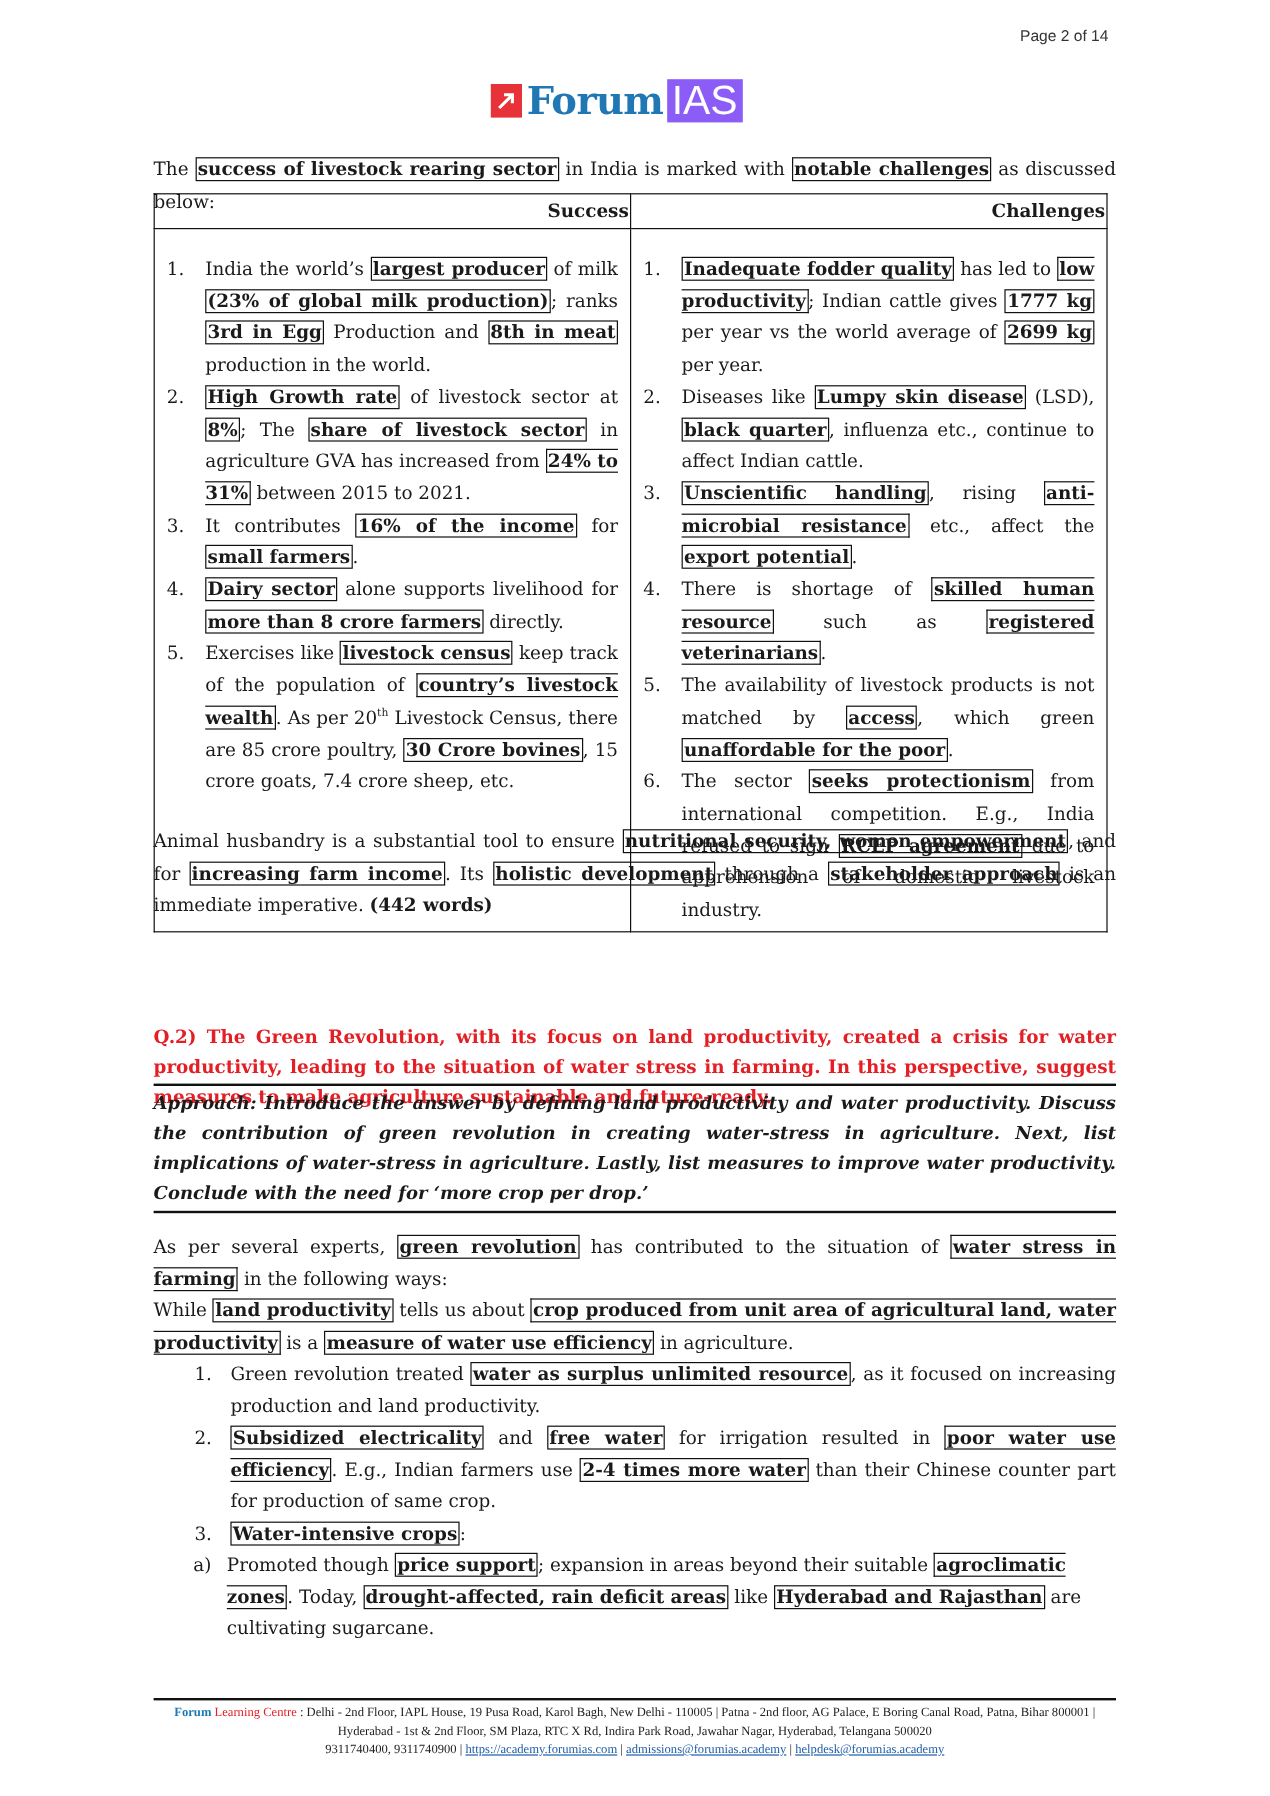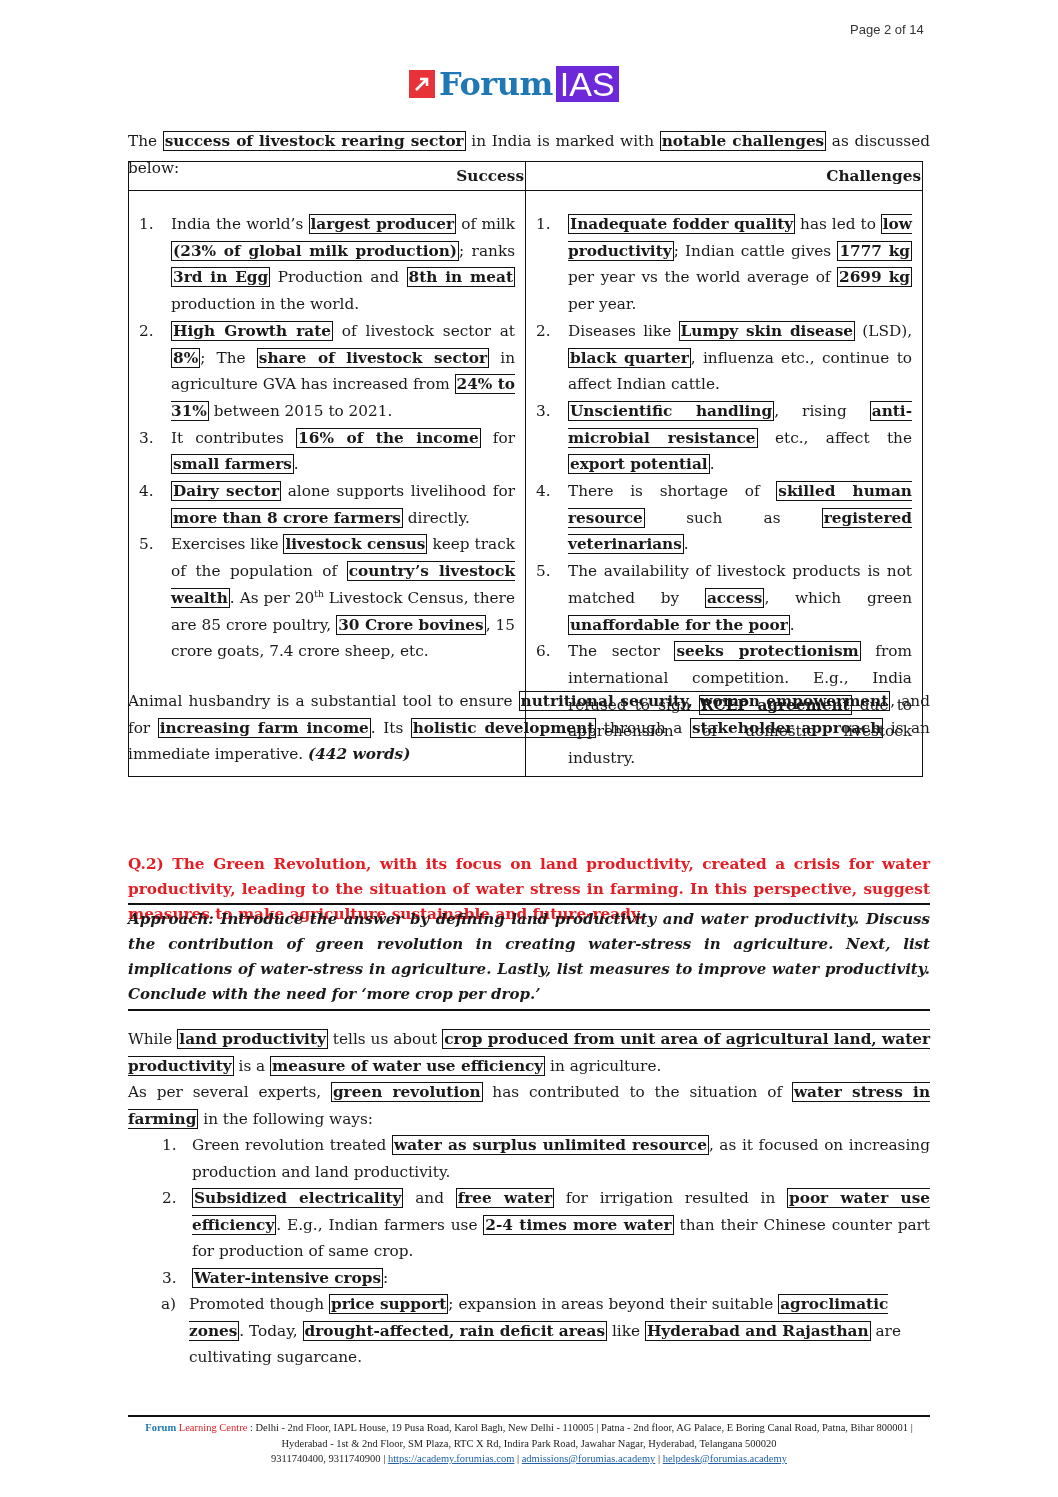--- a/index.html
+++ b/index.html
@@ -3,21 +3,21 @@
 <meta charset="utf-8">
 <style>
   html, body { margin:0; padding:0; background:#ffffff; }
   body { width:1058px; height:1497px; position:relative; overflow:hidden;
          font-family:"DejaVu Serif", serif; color:#1a1a1a; }
   .page-num { position:absolute; top:22px; left:850px; font-family:"Liberation Sans", sans-serif;
               font-size:13px; color:#333; }
   .logo { position:absolute; top:66px; left:409px; height:36px; display:flex; align-items:center; }
   .logo .arrow-box { width:26px; height:28px; background:#e8323a; display:flex; align-items:center; justify-content:center; margin-right:4px; }
   .logo .forum { font-family:"DejaVu Serif", serif; font-weight:bold; font-size:32px; color:#1f78b4; letter-spacing:-0.5px; line-height:36px; }
-  .logo .ias { background:#6d28d9; color:#fff; font-family:"Liberation Sans", sans-serif; font-size:34px; line-height:36px; padding:0 4px; margin-left:3px; }
+  .logo .ias { background:#8b5cf6; color:#fff; font-family:"Liberation Sans", sans-serif; font-size:34px; line-height:36px; padding:0 4px; margin-left:3px; }
   .content { position:absolute; left:128px; width:802px; font-size:15.3px; line-height:26.5px; }
   .hl { border:1.3px solid #111; font-weight:bold; padding:0 1px; }
   p { margin:0; text-align:justify; }
   .intro { top:128px; }
   table.sc { position:absolute; top:161px; left:128px; width:795px; border-collapse:collapse; font-size:15.3px; }
   table.sc th { border:1.5px solid #111; font-weight:bold; height:26px; text-align:right; font-size:15.3px;padding-left:20px; }
   table.sc td { border:1.5px solid #111; vertical-align:top; padding:20px 10px 4px 10px; width:50%; }
   table.sc ol { margin:0; padding:0; list-style:none; }
   table.sc li { display:flex; line-height:26.7px; text-align:justify; }
   table.sc li .n { width:32px; flex:none; }
@@ -33,21 +33,21 @@
   .list2 > li .t { flex:1; text-align:justify; }
   .sub { margin:0; padding:0; list-style:none; }
   .sub li { display:flex; margin-left:33px; }
   .sub li .n { width:28px; flex:none; }
   .footer { position:absolute; top:1415px; left:128px; width:802px; border-top:2px solid #111; padding-top:3px;
             font-family:"Liberation Serif", serif; font-size:10.5px; line-height:15.5px; text-align:center; color:#222; }
   .footer .brand-forum { color:#1f78b4; font-weight:bold; }
   .footer .brand-lc { color:#e31e24; }
   .footer a { color:#1f5fa8; text-decoration:underline; }
   sup { font-size:9px; line-height:0; }
-  .words { font-weight:bold; font-style:italic; }
+  .words { font-weight:bold; }
 </style>
 </head>
 <body>
 
 <div class="page-num">Page 2 of 14</div>
 
 <div class="logo">
   <span class="arrow-box">
     <svg width="18" height="18" viewBox="0 0 18 18">
         <path d="M3 15 L14 4 M7 4 L14 4 L14 11" stroke="#fff" stroke-width="2.6" fill="none"></path>
@@ -126,22 +126,22 @@
   </tbody>
 </table>
 
 <p class="content concl" id="concl"><span>Animal husbandry is a substantial tool to ensure </span><span class="hl">nutritional security, women empowerment</span><span>, and for </span><span class="hl">increasing farm income</span><span>. Its </span><span class="hl">holistic development</span><span> through a </span><span class="hl">stakeholder approach</span><span> is an immediate imperative. </span><span class="words">(442 words)</span></p>
 
 <p class="content q2">Q.2) The Green Revolution, with its focus on land productivity, created a crisis for water productivity, leading to the situation of water stress in farming. In this perspective, suggest measures to make agriculture sustainable and future-ready.</p>
 
 <div class="approach">Approach: Introduce the answer by defining land productivity and water productivity. Discuss the contribution of green revolution in creating water-stress in agriculture. Next, list implications of water-stress in agriculture. Lastly, list measures to improve water productivity. Conclude with the need for ‘more crop per drop.’</div>
 
 <div class="content body2">
+  <p id="para2"><span>As per several experts, </span><span class="hl">green revolution</span><span> has contributed to the situation of </span><span class="hl">water stress in farming</span><span> in the following ways:</span></p>
   <p id="para1"><span>While </span><span class="hl">land productivity</span><span> tells us about </span><span class="hl">crop produced from unit area of agricultural land, water productivity</span><span> is a </span><span class="hl">measure of water use efficiency</span><span> in agriculture.</span></p>
-  <p id="para2"><span>As per several experts, </span><span class="hl">green revolution</span><span> has contributed to the situation of </span><span class="hl">water stress in farming</span><span> in the following ways:</span></p>
   <ol class="list2" id="list2">
       <li>
         <span class="n">1.</span>
         <span class="t"><span>Green revolution treated </span><span class="hl">water as surplus unlimited resource</span><span>, as it focused on increasing production and land productivity.</span></span>
       </li>
       <li>
         <span class="n">2.</span>
         <span class="t"><span class="hl">Subsidized electricality</span><span> and </span><span class="hl">free water</span><span> for irrigation resulted in </span><span class="hl">poor water use efficiency</span><span>. E.g., Indian farmers use </span><span class="hl">2-4 times more water</span><span> than their Chinese counter part for production of same crop.</span></span>
       </li>
       <li>

